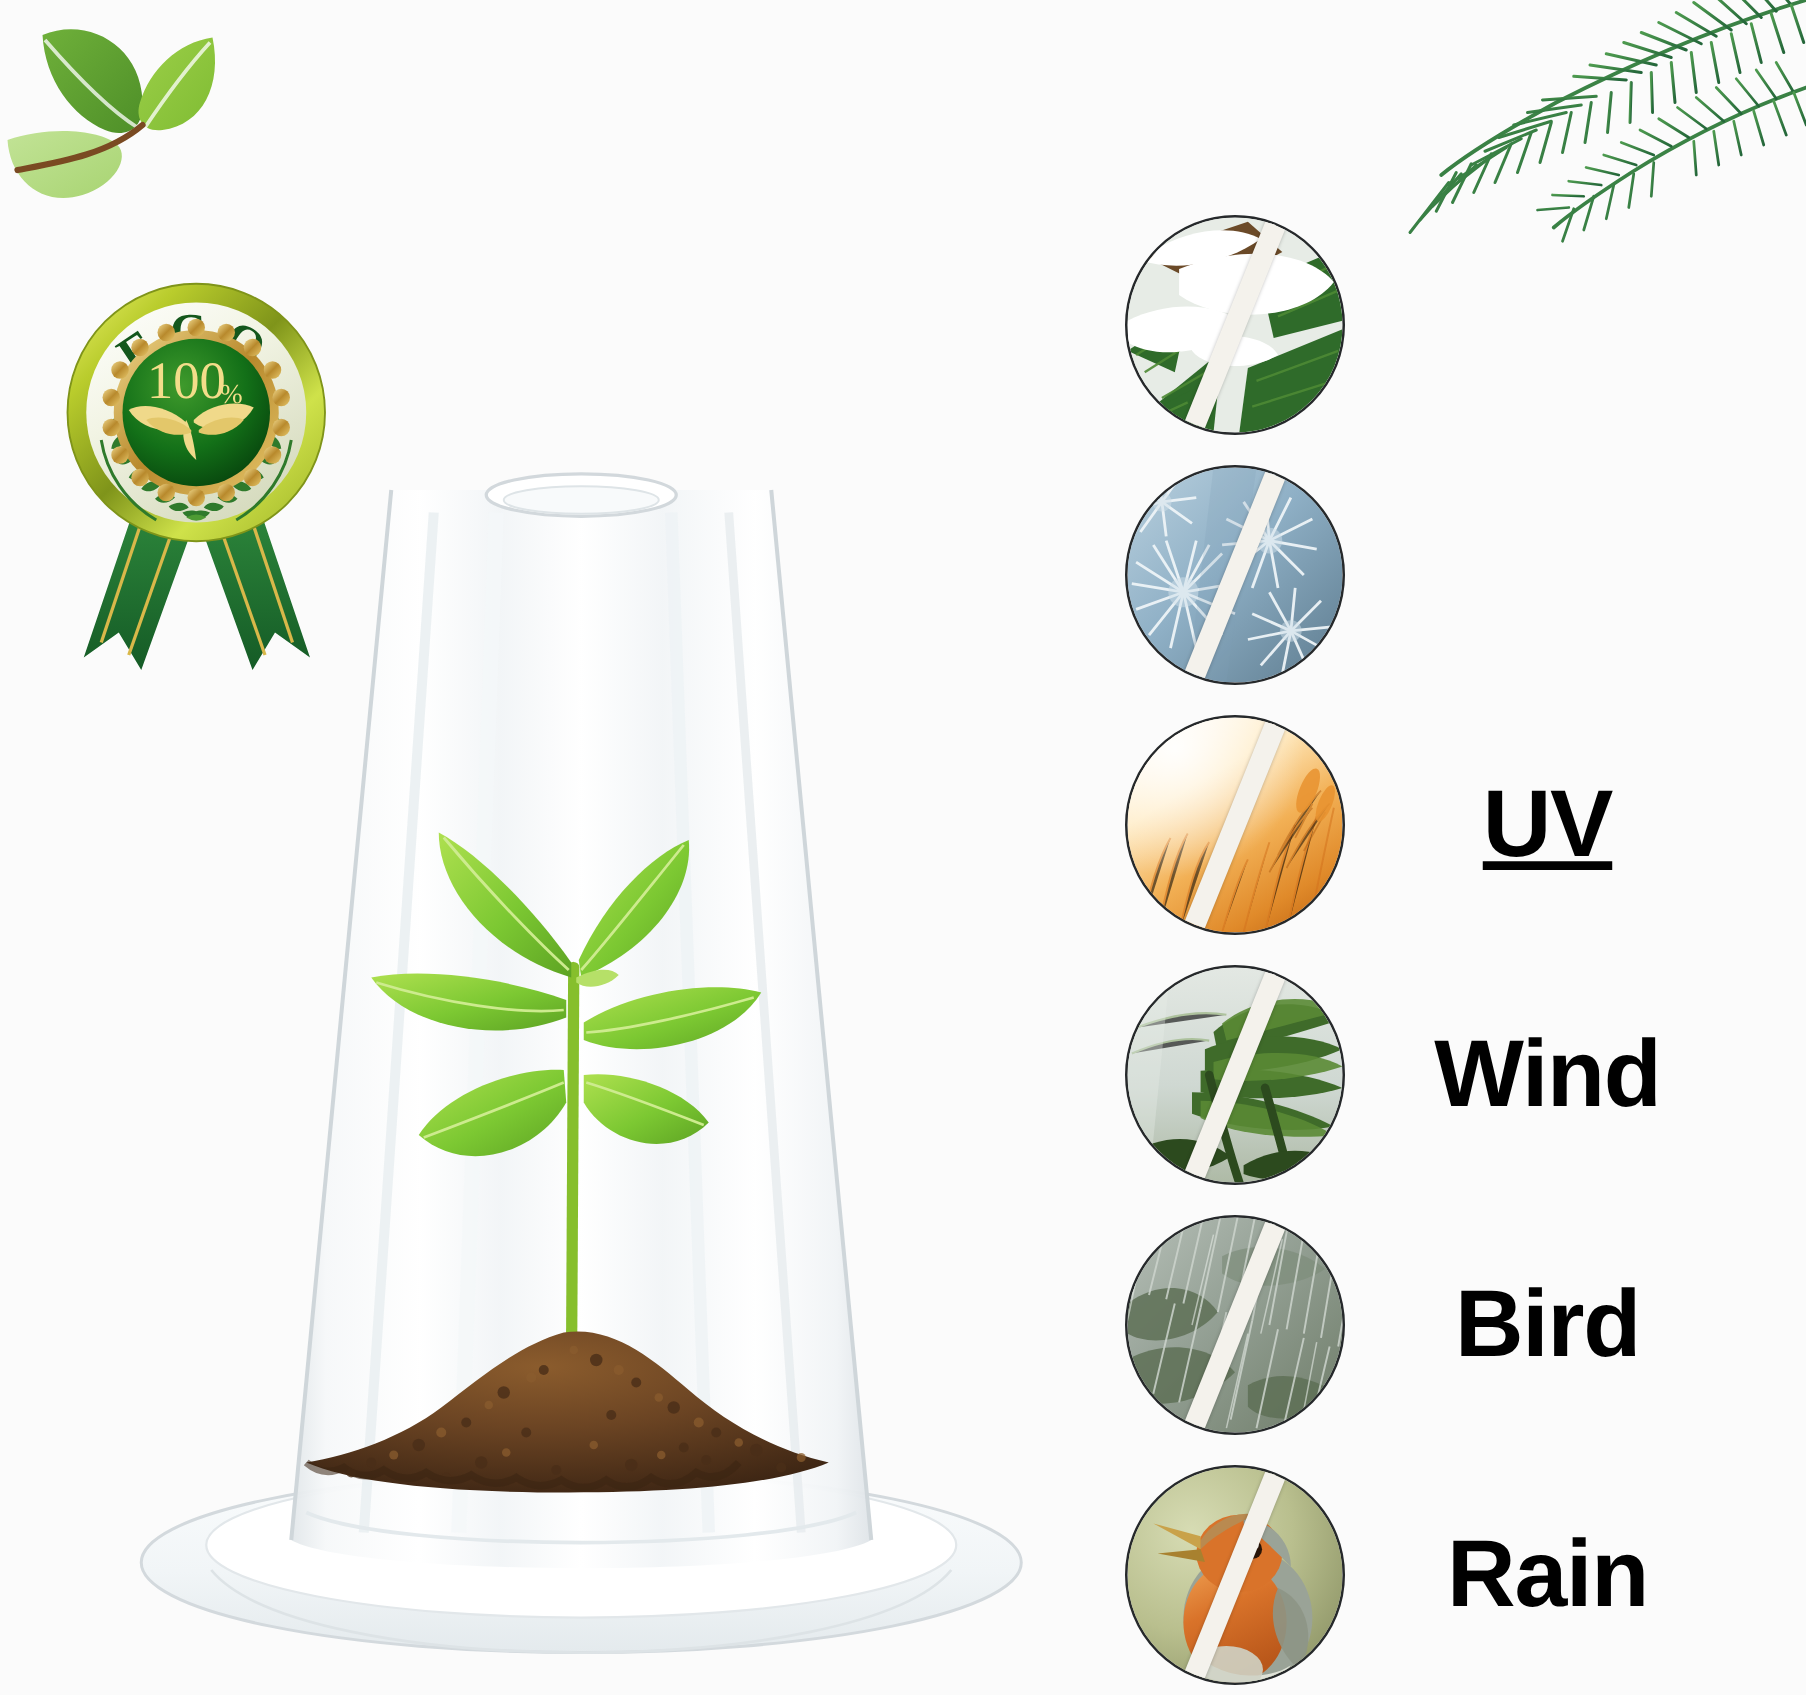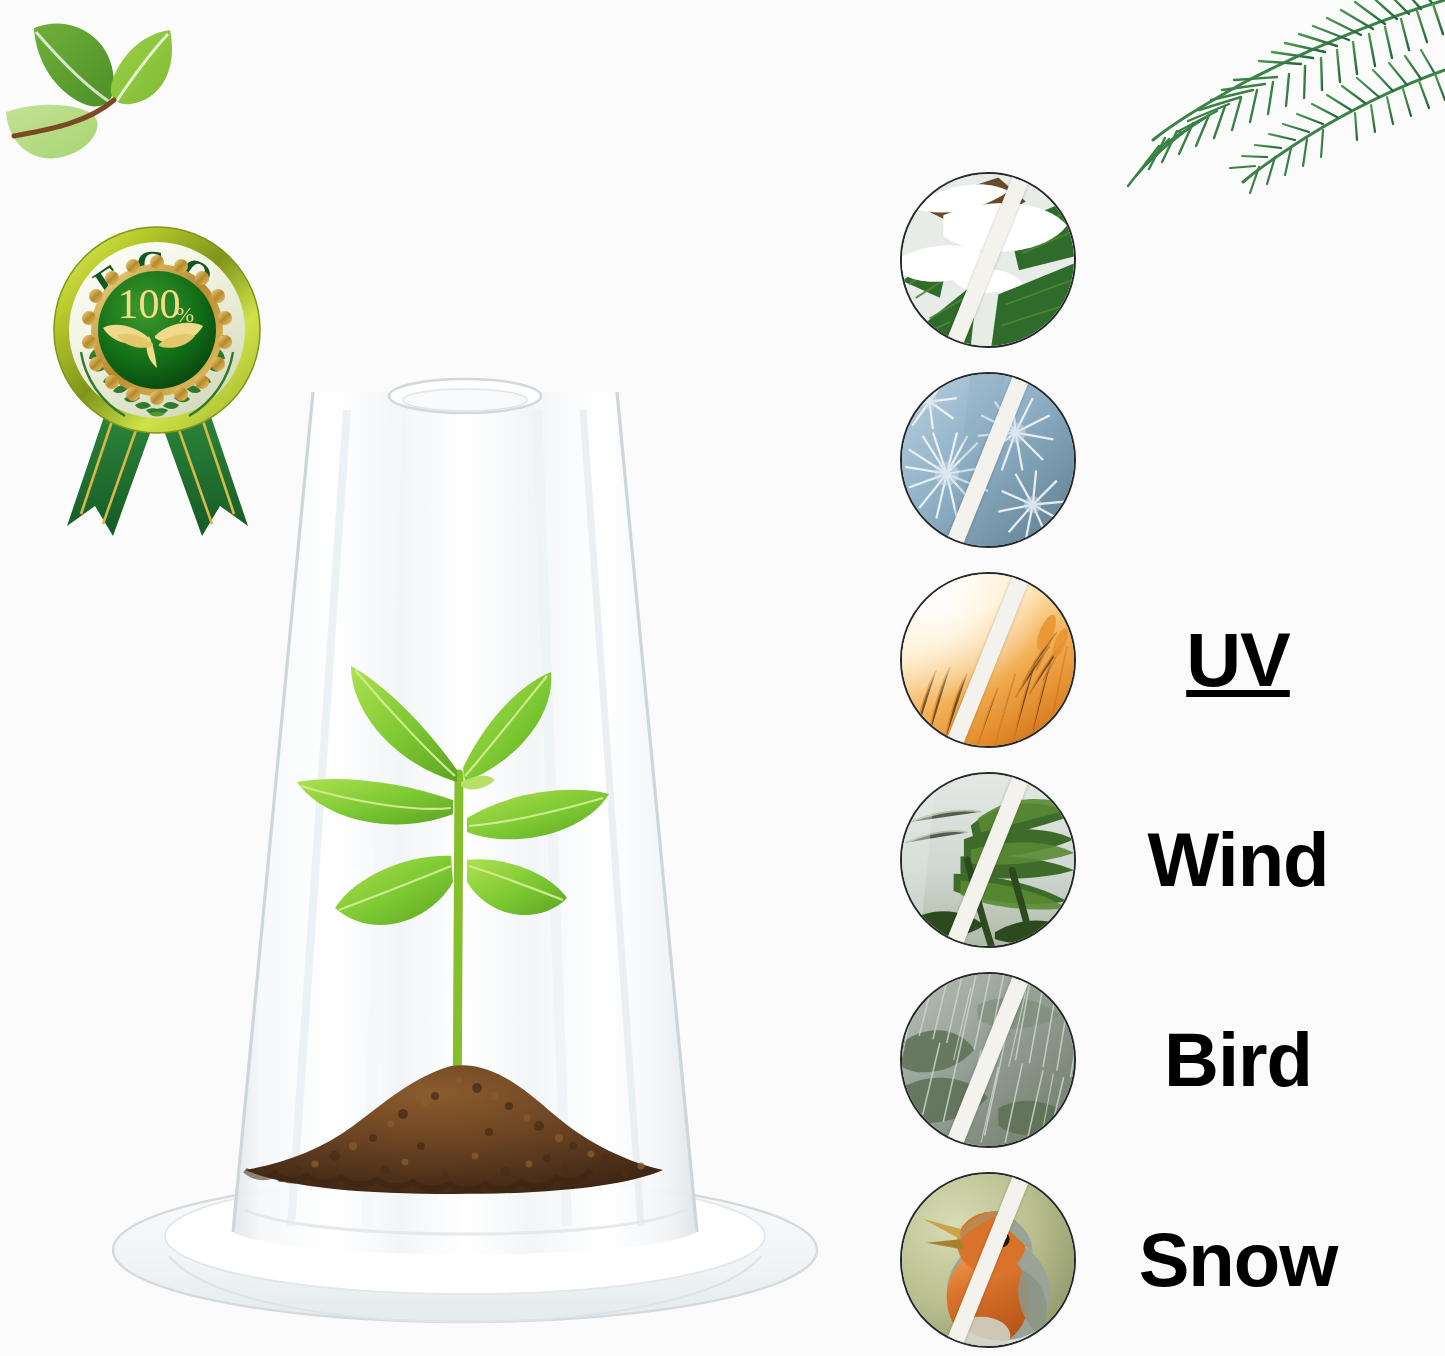--- a/index.html
+++ b/index.html
@@ -803,18 +803,18 @@
           <path d="M34 38 L 14 40 L 36 44 Z" fill="#a8812f"></path>
 
           <circle cx="58" cy="38" r="4.6" fill="#2a1608"></circle>
           <circle cx="59.6" cy="36.4" r="1.4" fill="#ffffff" opacity="0.85"></circle>
 
           <path d="M70 56 C 84 62, 88 80, 80 94 C 70 86, 64 70, 70 56 Z" fill="#8d9585" opacity="0.9"></path>
         </svg>
         <div class="slash"></div>
       </div>
       <div class="feature-label-wrap">
-        <span class="feature-label">Snow</span>
+        <span class="feature-label">Rain</span>
       </div>
     </div>
 
   </div>
 </div>
 
 </body></html>

